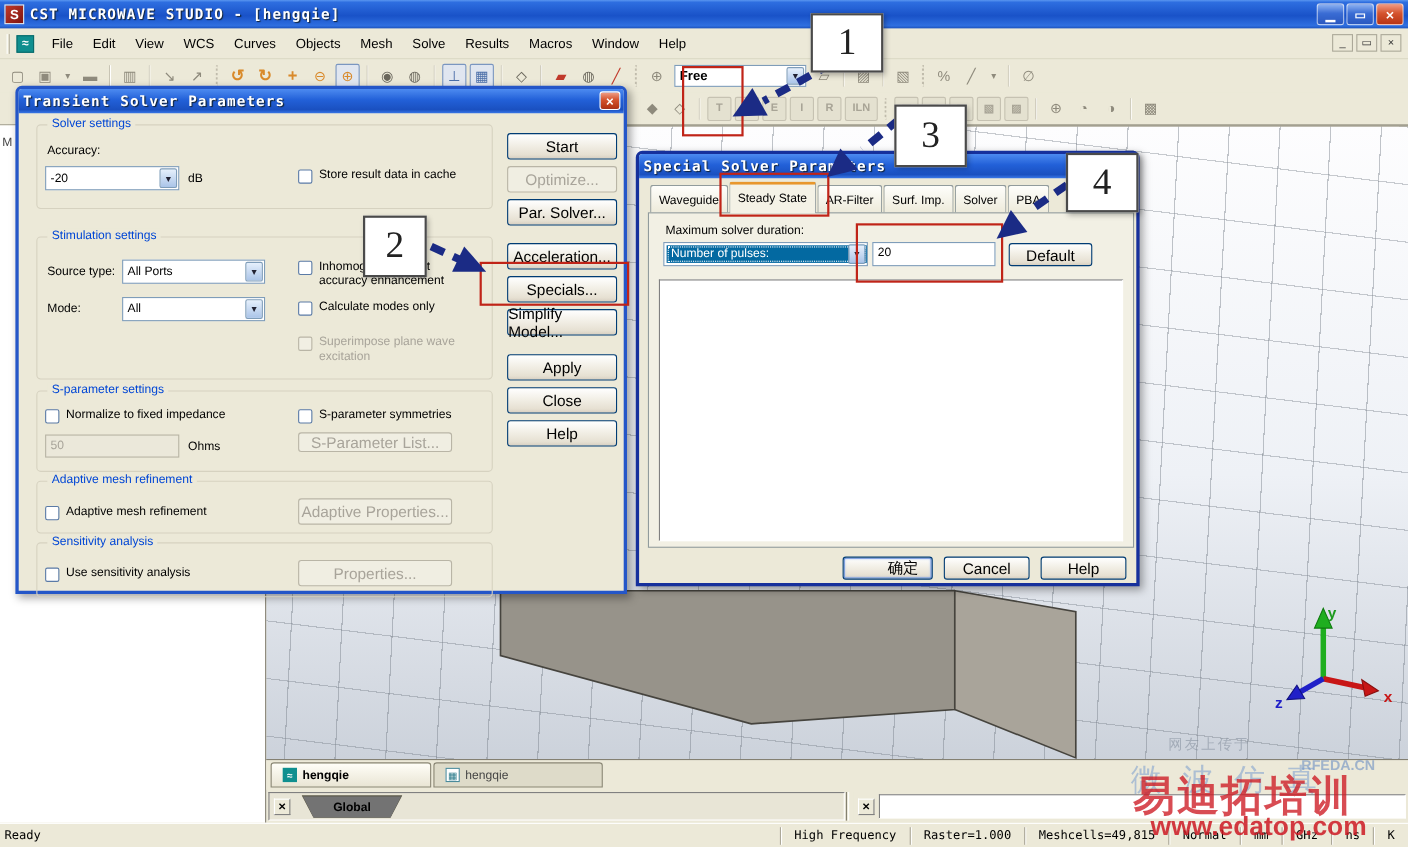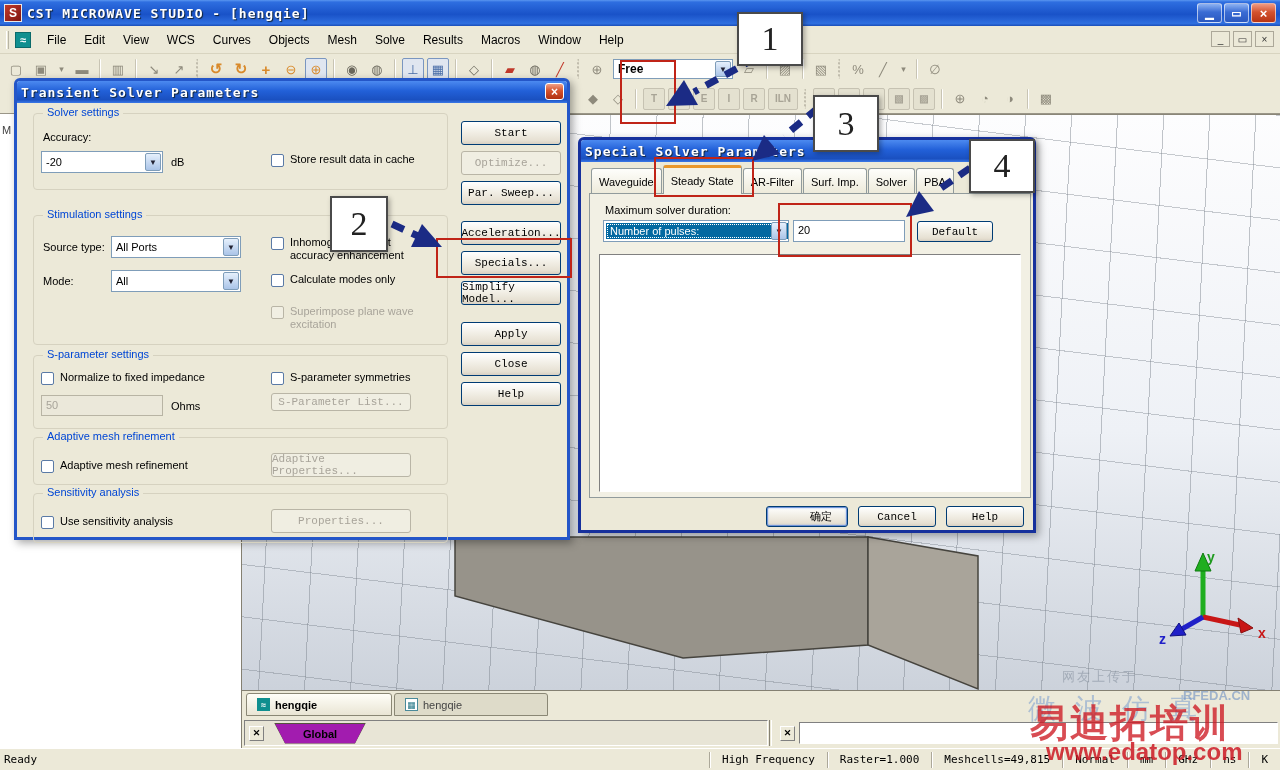--- a/index.html
+++ b/index.html
@@ -74,21 +74,21 @@
   .mtab .plot-ic { width:13px; height:13px; background:#fff; border:1px solid #4a8a9a; color:#2a7a8a; font-size:9px; display:flex; align-items:center; justify-content:center; }
 
   .bandA { position:absolute; left:244px; top:720px; width:524px; height:26px; background:#e8e5d6;
     border:1px solid; border-color:#808080 #fff #fff #808080; display:flex; align-items:center; }
   .bandB { position:absolute; left:776px; top:720px; width:504px; height:26px; background:#ece9d8; display:flex; align-items:center; }
   .band-divider { position:absolute; left:769px; top:720px; width:3px; height:26px; border-left:1px solid #848072; border-right:1px solid #fff; }
   .xbtn { width:15px; height:15px; margin:0 4px; background:#ece9d8; border:1px solid; border-color:#fff #808080 #808080 #fff;
     font-size:9px; font-weight:bold; display:flex; align-items:center; justify-content:center; }
   .gtab-outer { position:relative; height:21px; width:92px; margin-left:6px;
     background:#55523f; clip-path:polygon(0 0,100% 0,calc(100% - 11px) 100%,11px 100%); }
-  .gtab-inner { position:absolute; left:1px; top:1px; right:1px; bottom:0; background:#a21caf;
+  .gtab-inner { position:absolute; left:1px; top:1px; right:1px; bottom:0; background:#737373;
     clip-path:polygon(0 0,100% 0,calc(100% - 10px) 100%,10px 100%);
     display:flex; align-items:center; justify-content:center; font-weight:bold; font-size:11px; }
   .band-input { flex:1; height:22px; margin-right:2px; background:#fff; border:1px solid; border-color:#808080 #fff #fff #808080; }
 
   
   .statusbar { position:absolute; left:0; top:748px; width:1280px; height:22px; background:#ece9d8; border-top:1px solid #fff;
     font-family:"DejaVu Sans Mono", monospace; font-size:11px; }
   .status-ready { position:absolute; left:4px; top:4px; }
   .statusright { position:absolute; right:0; top:0; bottom:0; display:flex; align-items:center; }
   .sseg { padding:0 12px; height:16px; display:flex; align-items:center; border-left:1px solid #aca899; box-shadow:inset 1px 0 0 #fff; white-space:nowrap; }
@@ -115,21 +115,21 @@
   .cbtext { line-height:13px; }
 
   .xcombo { position:absolute; height:22px; background:#fff; border:1px solid #7f9db9; display:flex; align-items:center; }
   .xcombo .val { padding-left:4px; flex:1; }
   .xcombo.sel .val { background:#0369a1; color:#fff; outline:1px dotted #fff; outline-offset:-2px; margin:2px 0 2px 2px; height:16px; line-height:16px; }
 
   .xinput { position:absolute; background:#fff; border:1px solid #7f9db9; padding:3px 4px; }
   .xinput.dis { background:#ebe8da; border-color:#b8b4a4; color:#a8a49a; }
 
   .xpbtn { position:absolute; height:24px; border:1px solid #003c74; border-radius:3px; color:#000;
-    background:linear-gradient(180deg,#fff,#f2efe6 45%,#e6e0d2 85%,#d8d0c2); font-size:11px; font-family:Liberation Mono, monospace;
+    background:linear-gradient(180deg,#fff,#f2efe6 45%,#e6e0d2 85%,#d8d0c2); font-size:14px; font-family:Liberation Sans, sans-serif;
     display:flex; align-items:center; justify-content:center; }
   .xpbtn.dis { border-color:#b9b5a6; color:#a8a49a; background:#f0eee2; }
   .xpbtn.def { box-shadow:inset 0 0 0 1px #6f93d8, inset 0 0 2px 1px #9ab8ee;padding-left:28px; }
 
   .tabstrip { position:absolute; display:flex; align-items:flex-end; }
   .xtab { height:21px; padding:13px 7px; border:1px solid #919b9c; border-bottom:none; border-radius:3px 3px 0 0;
     background:linear-gradient(180deg,#fefefb,#ece9d8); display:flex; align-items:center; font-size:11px; margin-right:1px; position:relative; top:1px; }
   .xtab.active { height:25px; background:#f4f2e6; border-top:3px solid #e8972c; font-size:11px; z-index:2; top:0; }
   .tabpanel { position:absolute; border:1px solid #919b9c; background:#f2f0e4; }
   .sunken-white { position:absolute; background:#fff; border:1px solid; border-color:#808080 #fff #fff #808080; }
@@ -536,21 +536,21 @@
       <span class="grp-label">Sensitivity analysis</span>
     </div>
     <div class="cbrow" style="left:24px; top:412px;">
       <span class="cb"></span>
       <span class="cbtext">Use sensitivity analysis</span>
     </div>
     <div class="xpbtn dis" style="left:254px; top:406px; width:140px; height:24px;">Properties...</div>
 
     <div class="xpbtn" style="left:444px; top:18px; width:100px;">Start</div>
     <div class="xpbtn dis" style="left:444px; top:48px; width:100px;">Optimize...</div>
-    <div class="xpbtn" style="left:444px; top:78px; width:100px;">Par. Sweep...</div>
+    <div class="xpbtn" style="left:444px; top:78px; width:100px;">Par. Solver...</div>
     <div class="xpbtn" style="left:444px; top:118px; width:100px;">Acceleration...</div>
     <div class="xpbtn" style="left:444px; top:148px; width:100px;">Specials...</div>
     <div class="xpbtn" style="left:444px; top:178px; width:100px;">Simplify Model...</div>
     <div class="xpbtn" style="left:444px; top:219px; width:100px;">Apply</div>
     <div class="xpbtn" style="left:444px; top:249px; width:100px;">Close</div>
     <div class="xpbtn" style="left:444px; top:279px; width:100px;">Help</div>
   </div>
 </div>
 
 <div class="dlg special" style="left:578px; top:137px; width:458px; height:396px;">

